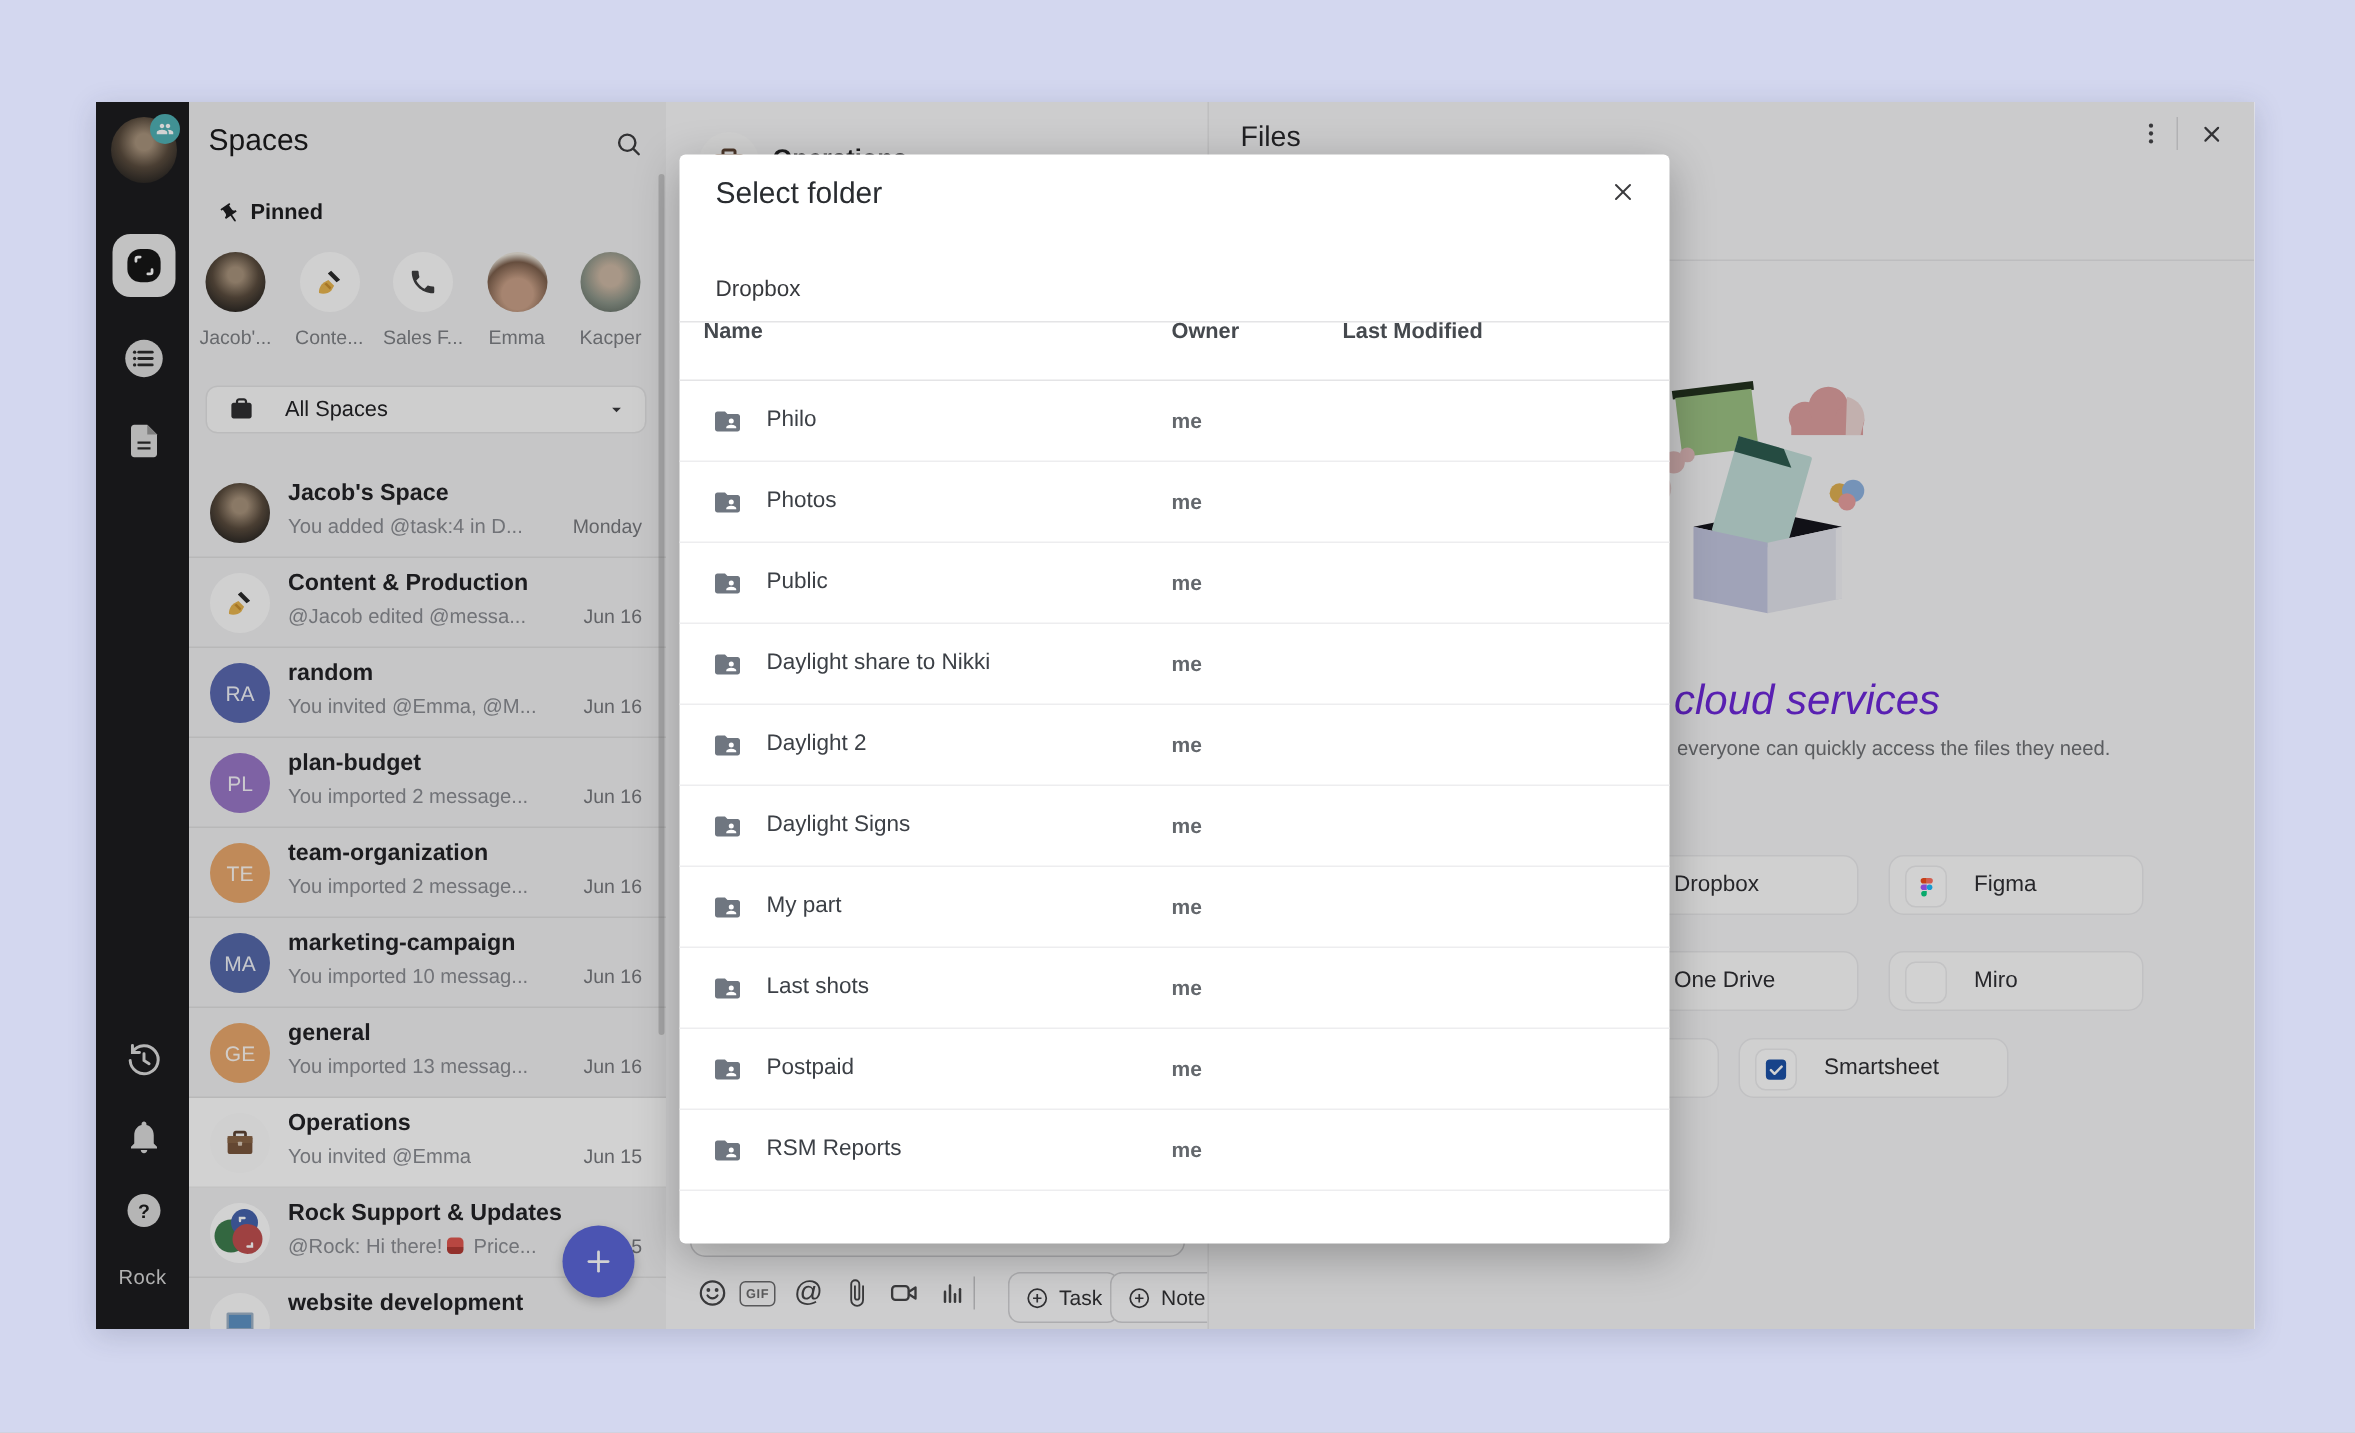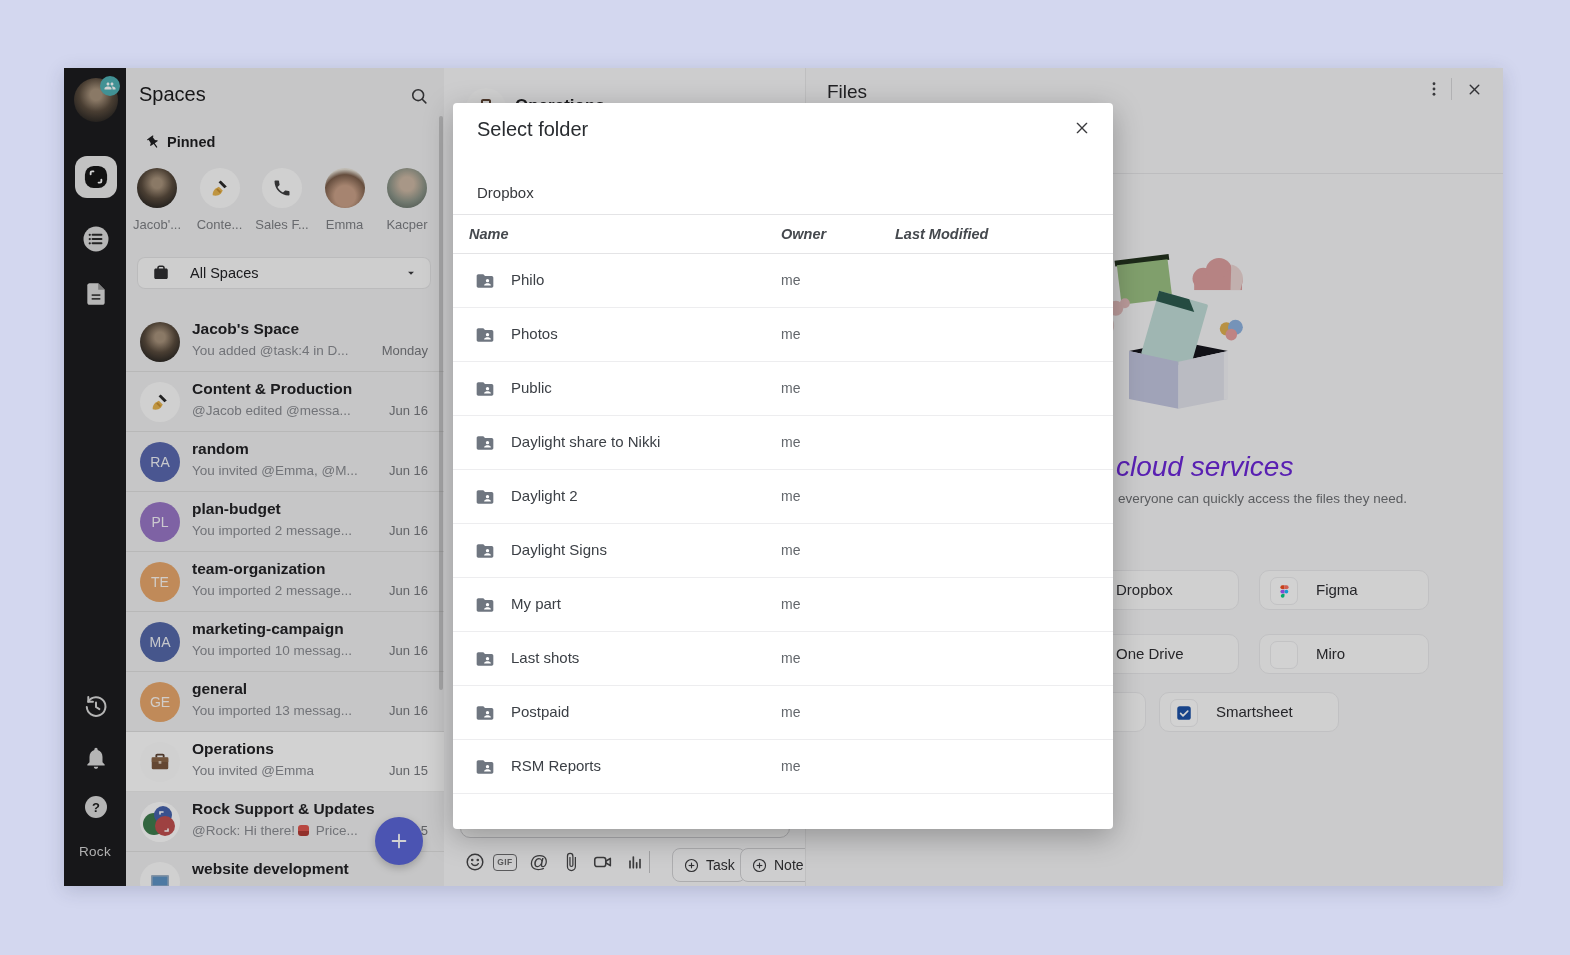--- a/index.html
+++ b/index.html
@@ -71,28 +71,28 @@
   .svc-icon { position:absolute; left:10px; top:6px; width:28px; height:28px; background:#ffffff; border:1px solid #ededef; border-radius:7px; display:flex; align-items:center; justify-content:center; }
   .svc-label { position:absolute; left:56px; top:10px; font-size:15px; color:#2f2f33; }
 
   
   .dim { position:absolute; inset:0; background:rgba(0,0,0,0.175); z-index:40; }
   .modal { position:absolute; left:389px; top:35px; width:660px; height:726px; background:#ffffff; border-radius:4px; box-shadow:0 8px 30px rgba(0,0,0,0.28); z-index:60;padding-left:16px; }
   .m-title { position:absolute; left:24px; top:15px; font-size:20px; font-weight:500; color:#292c30; }
   .m-close { position:absolute; left:616px; top:12px; width:26px; height:26px; display:flex; align-items:center; justify-content:center; cursor:pointer; }
   .m-crumb { position:absolute; left:24px; top:81px; font-size:15px; font-weight:500; color:#37393d; cursor:pointer; }
   .m-rule1 { position:absolute; left:0; top:111px; width:660px; height:1px; background:#e4e4e6; }
-  .m-head { position:absolute; left:0; top:112px; width:660px; height:38px;font-style:italic; }
+  .m-head { position:absolute; left:0; top:99px; width:660px; height:38px; }
   .m-head span { position:absolute; top:11px; font-size:14.5px; font-weight:700; color:#45494e; }
   .m-rule2 { position:absolute; left:0; top:150px; width:660px; height:1px; background:#e4e4e6; }
   .m-rows { position:absolute; left:0; top:151px; width:660px; }
   .m-row { position:absolute; left:0; width:660px; height:54px; cursor:pointer; border-bottom:1px solid #ededef; }
   .m-row .fico { position:absolute; left:22px; top:17px; width:20px; height:20px; }
   .m-row .fname { position:absolute; left:58px; top:17px; font-size:15px; color:#3c4046; }
-  .m-row .fowner { position:absolute; left:328px; top:18px; font-size:14px; color:#63676c; }
+  .m-row .fowner { position:absolute; left:328px; top:18px; font-size:14px; color:#63676c;font-weight:bold; }
 </style>
 </head>
 <body>
 
 <div class="window">
 
   <div class="rail">
     <div class="user-av"></div>
     <div class="badge">
       <svg width="12" height="12" viewBox="0 0 24 24" fill="#ffffff">

